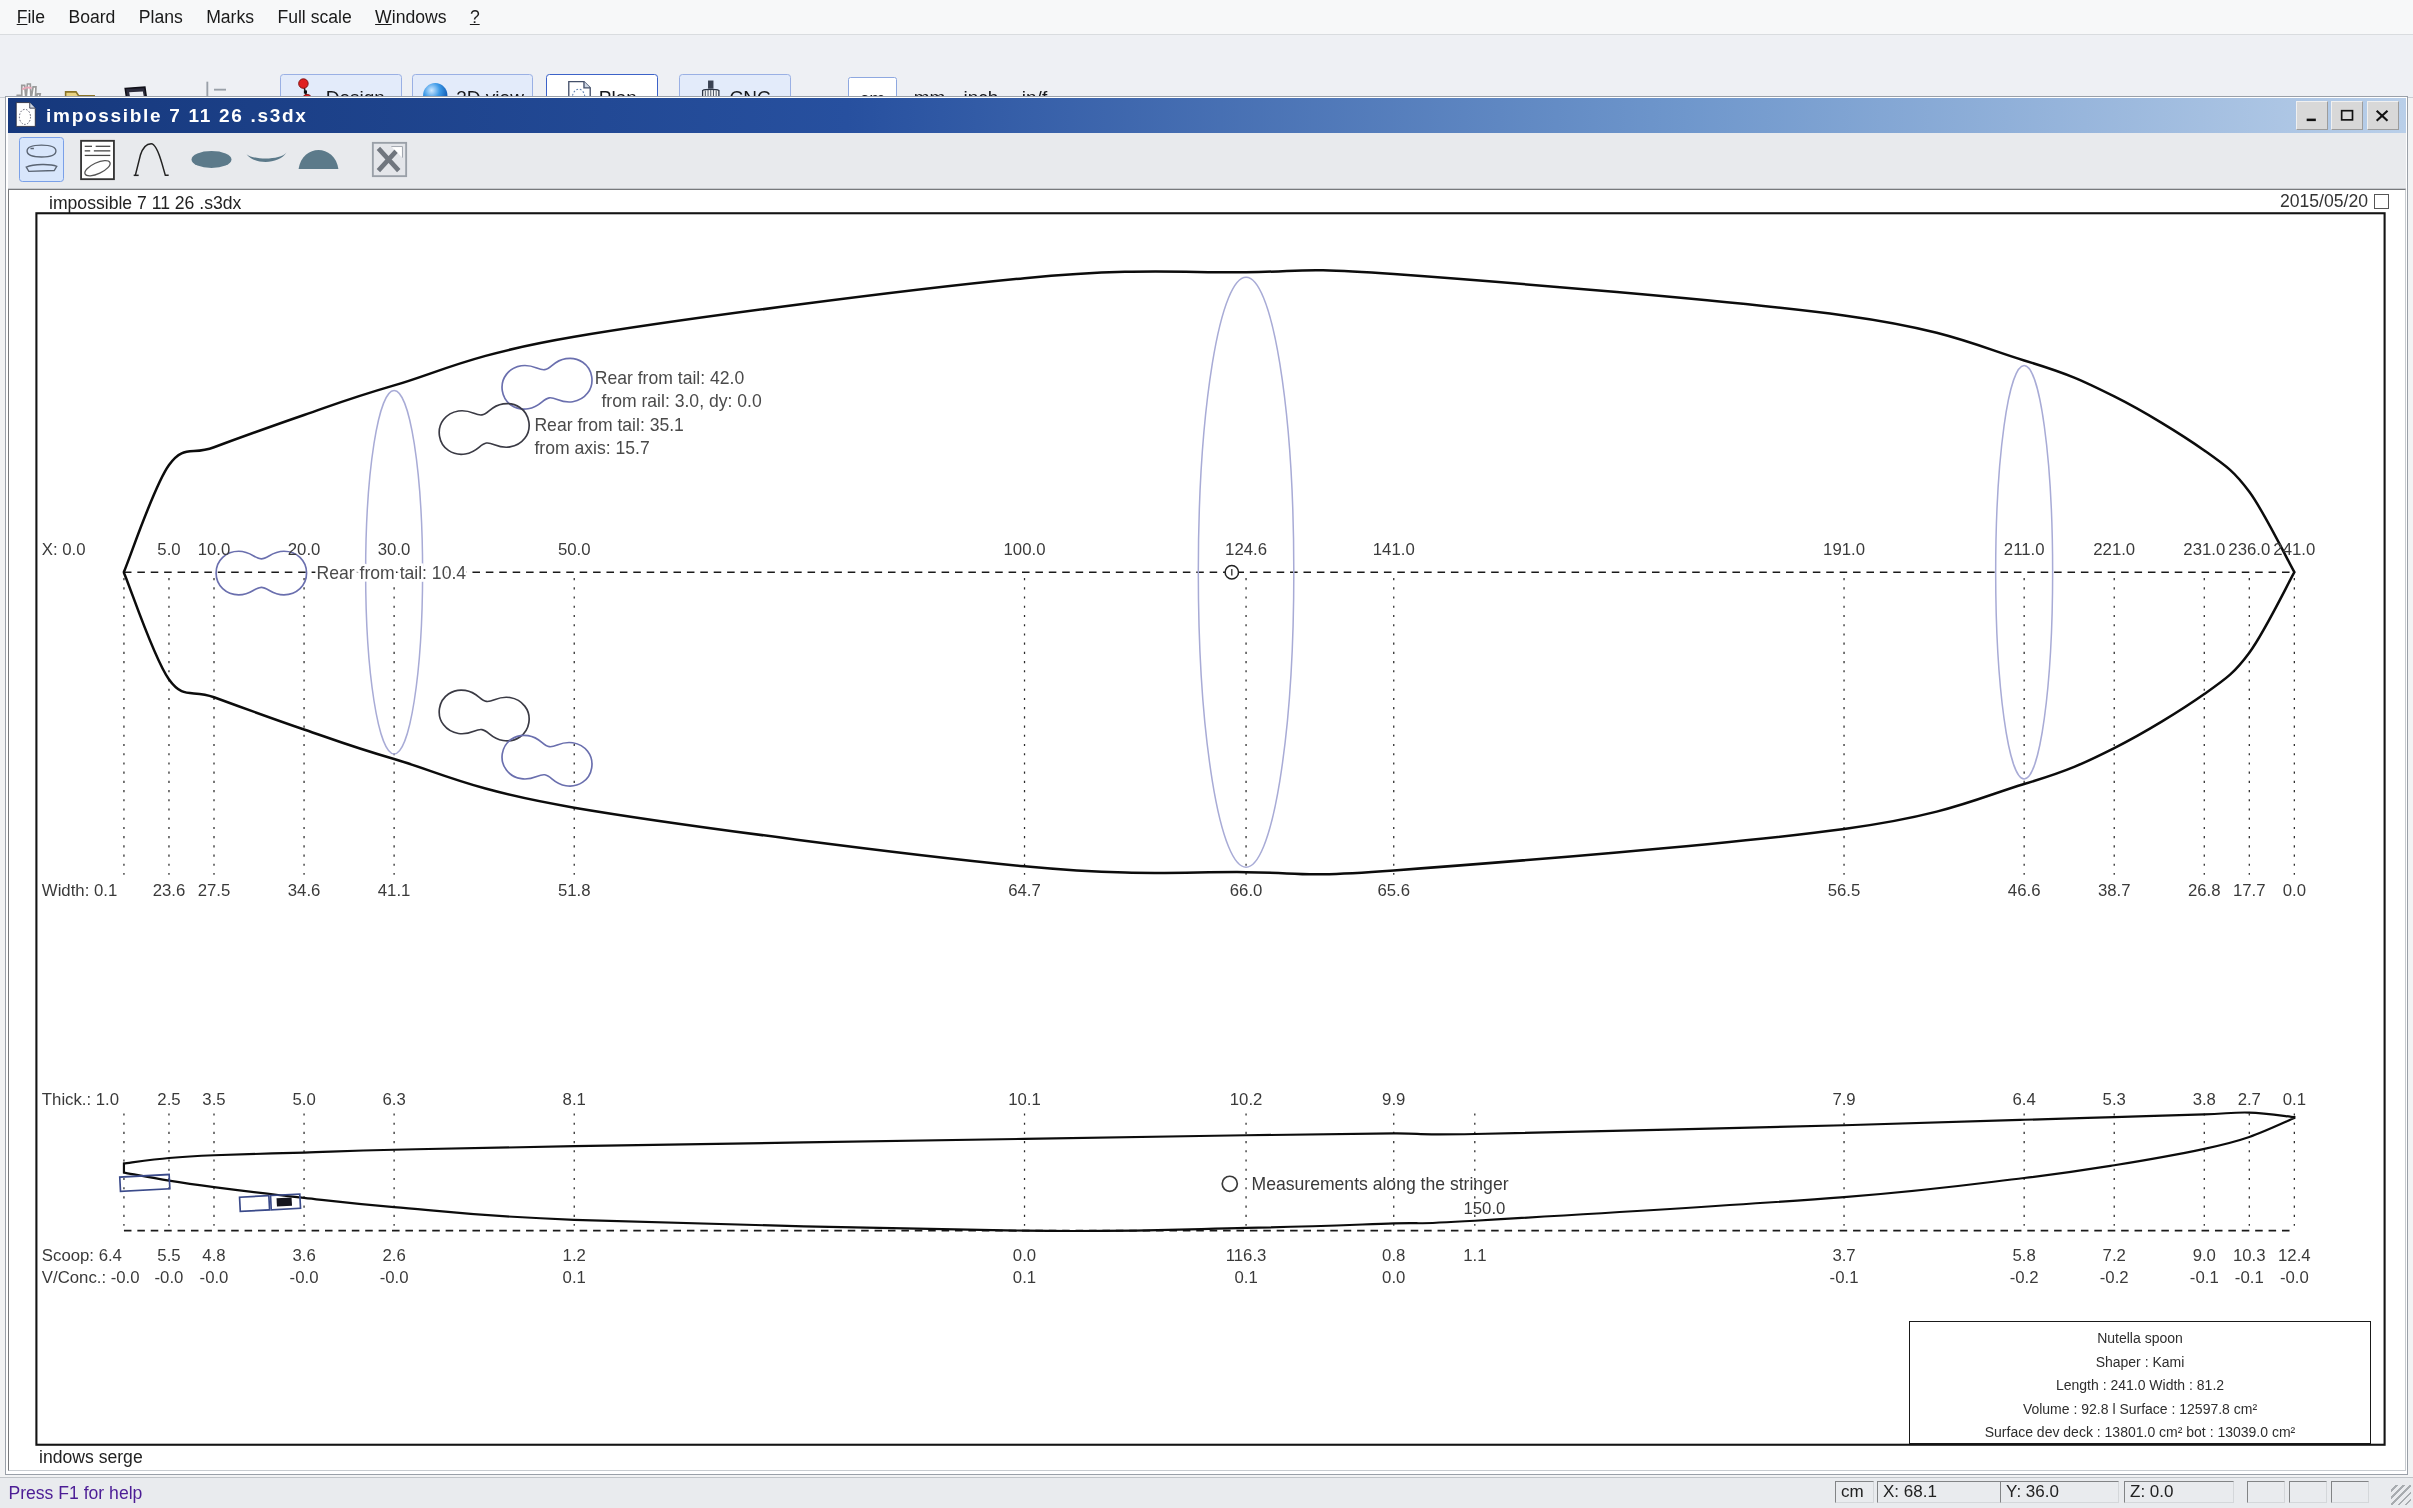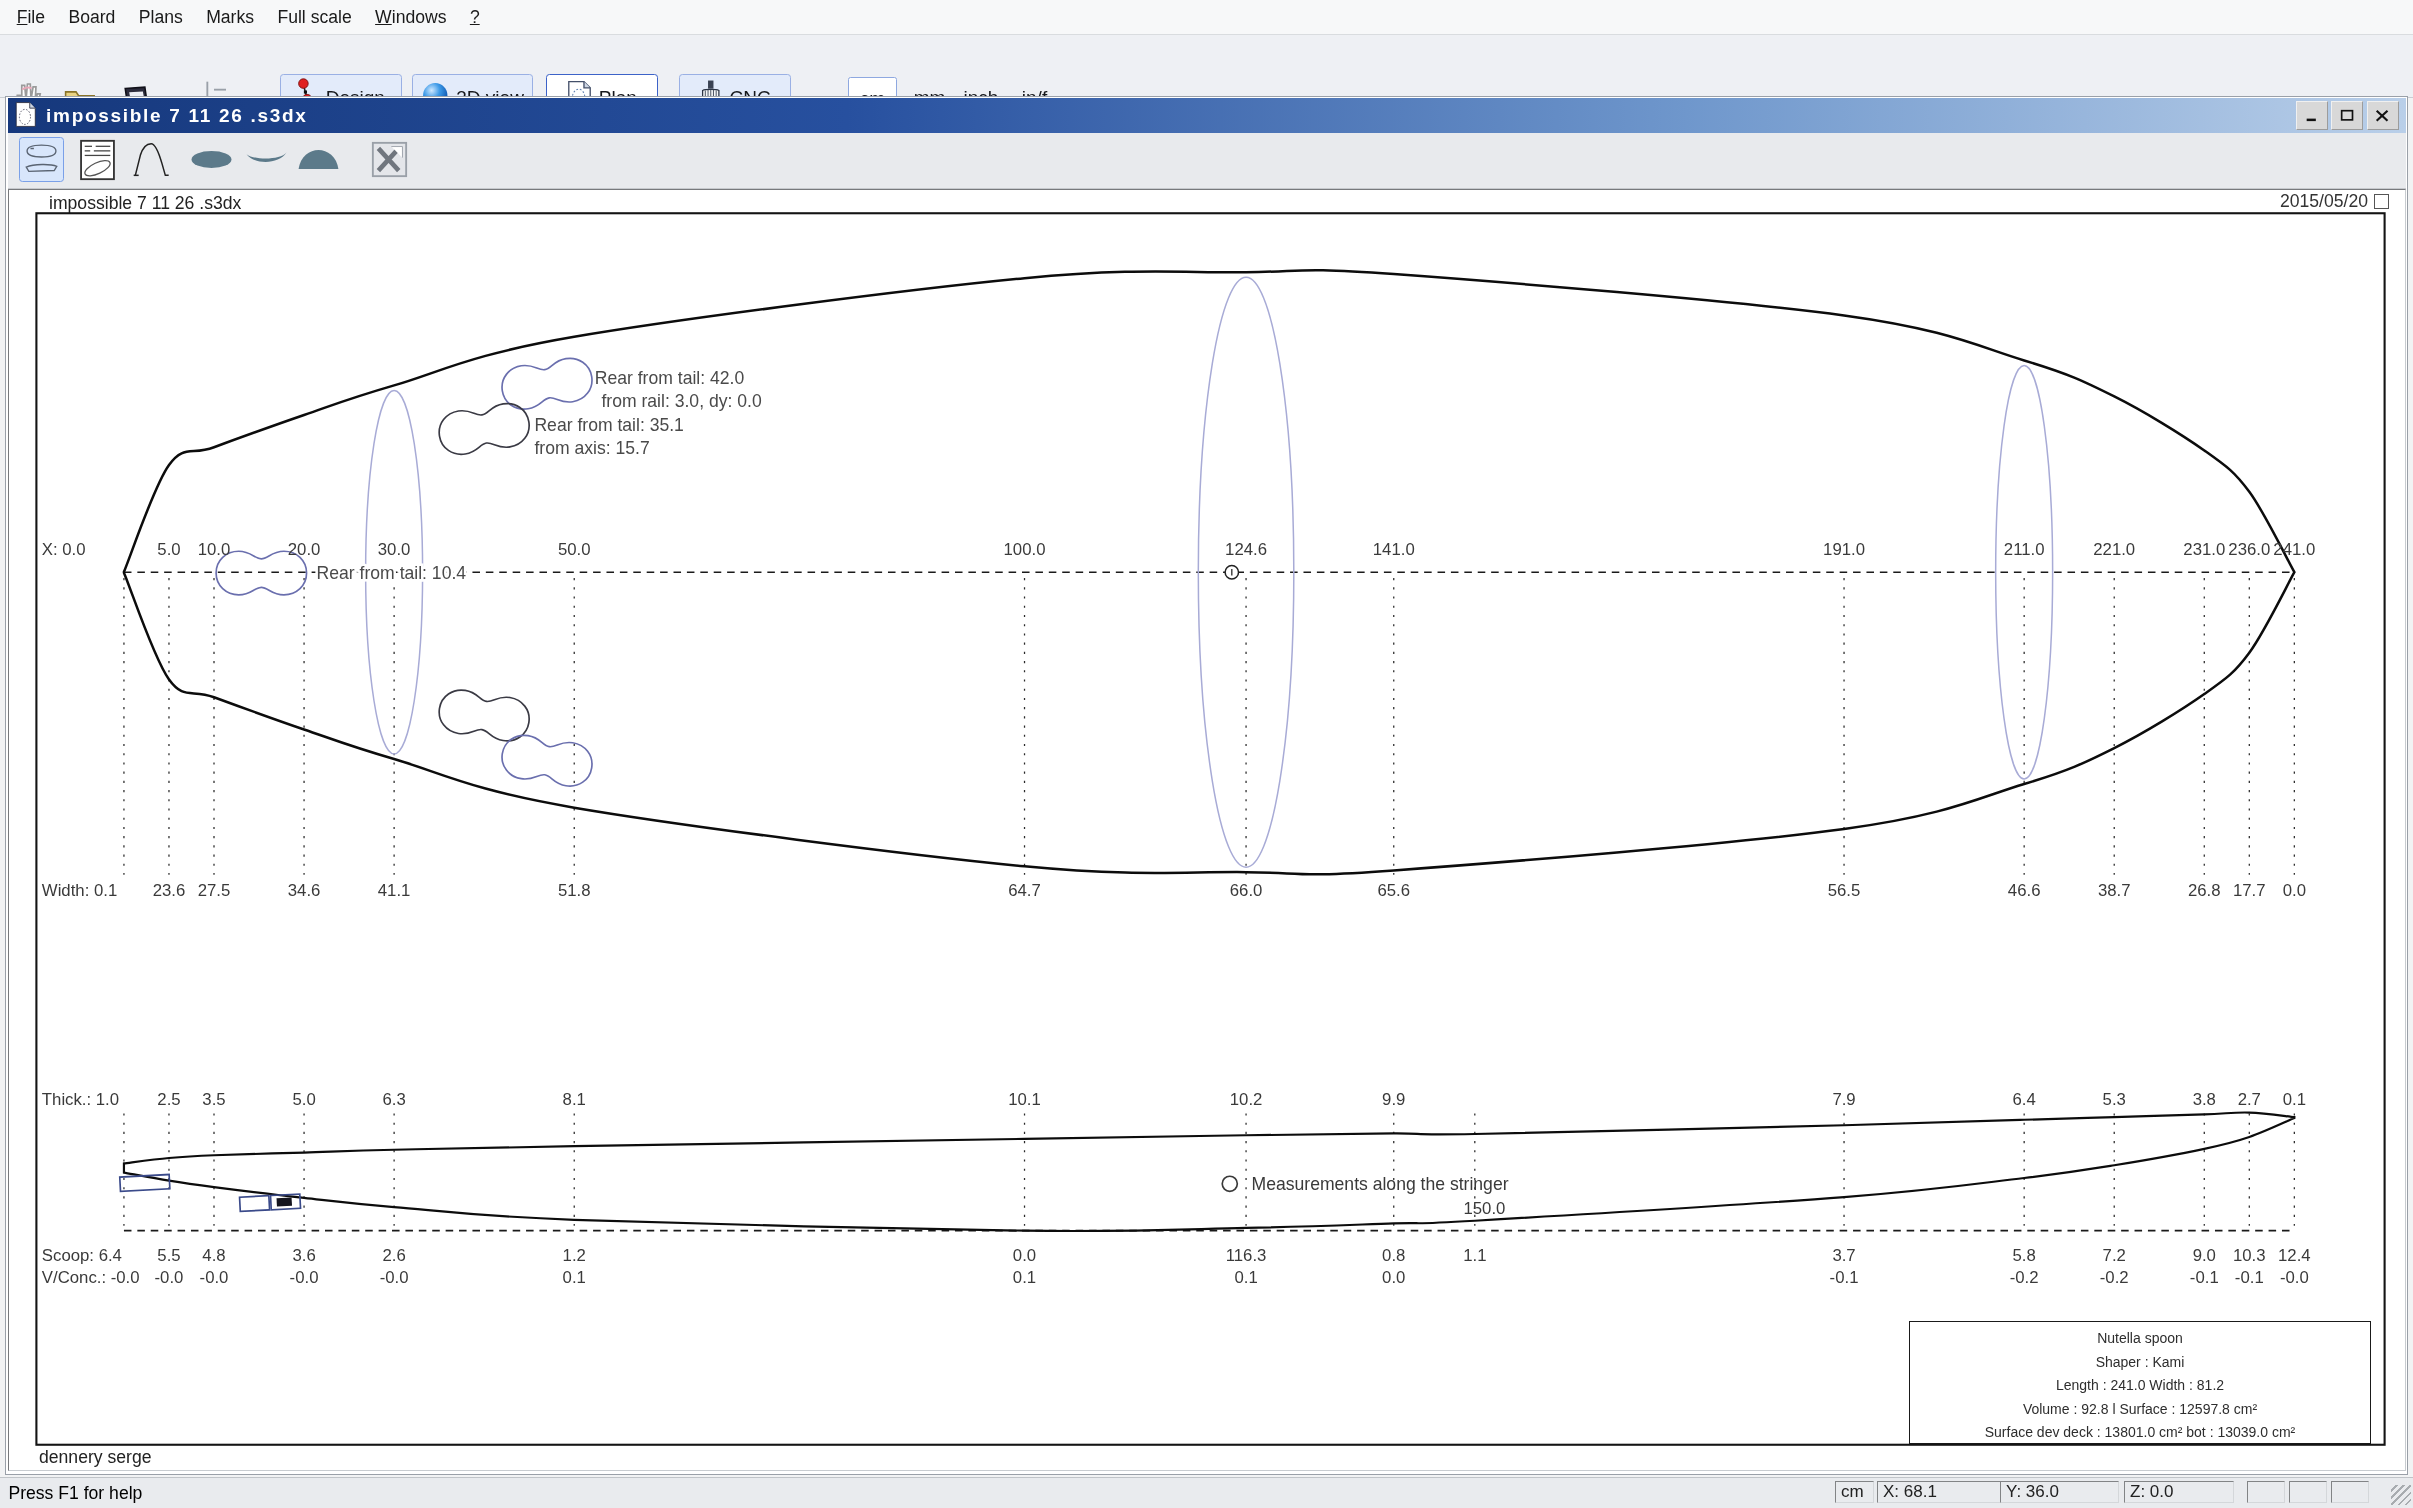--- a/index.html
+++ b/index.html
@@ -27,21 +27,21 @@
   .vicon.selected{background:#d8e6fb;border:1.7px solid #7aa0e8;}
   
   .view{position:absolute;left:7.5px;top:189px;width:2398px;height:1282px;background:#fff;border:1.7px inset #c8ccd0;box-sizing:border-box;}
   .fname{position:absolute;left:49px;top:193px;font-size:17.6px;color:#222;}
   .docdate{position:absolute;left:2263px;top:191px;width:105px;text-align:right;font-size:17.6px;color:#333;}
   .datebox{position:absolute;left:2374px;top:194px;width:13.4px;height:13.4px;border:1.7px solid #555;background:#fff;}
   .signature{position:absolute;left:39px;top:1447px;font-size:17.6px;color:#222;}
   .infobox{position:absolute;left:1909px;top:1321px;width:462px;height:123px;border:1.7px solid #1a1a1a;background:#fff;text-align:center;font-size:14px;color:#2e2e2e;line-height:23.5px;padding-top:5px;box-sizing:border-box;}
   
   .statusbar{position:absolute;left:0;top:1477px;width:2413px;height:31px;background:#e9ebee;border-top:0.8px solid #c0c4c8;}
-  .sb-help{position:absolute;left:8.4px;top:5px;font-size:17.6px;color:#000000;}
+  .sb-help{position:absolute;left:8.4px;top:5px;font-size:17.6px;color:#4c1d95;}
   .sb-cell{position:absolute;top:2.5px;height:22.6px;border:1.7px inset #d4d7da;font-size:17px;color:#222;padding:0.8px 5px;box-sizing:border-box;background:#e9ebee;}
   .grip{position:absolute;right:1.7px;top:6.7px;width:20px;height:20px;
     background:repeating-linear-gradient(135deg,transparent 0 3.4px,#a8acb0 3.4px 5px);}
   svg text{font-family:"Liberation Sans",sans-serif;}
 </style>
 </head>
 <body>
 
 <div class="app">
 
@@ -383,21 +383,21 @@
     </svg>
 
   <div class="infobox">
     <div>Nutella spoon</div>
     <div>Shaper : Kami</div>
     <div>Length : 241.0 Width : 81.2</div>
     <div>Volume : 92.8 l Surface : 12597.8 cm²</div>
     <div>Surface dev deck : 13801.0 cm² bot : 13039.0 cm²</div>
   </div>
 
-  <div class="signature">dennery serge</div>
+  <div class="signature">indows serge</div>
 
   <div class="statusbar">
     <span class="sb-help">Press F1 for help</span>
     <div class="sb-cell" style="left:1835px;width:39px">cm</div>
     <div class="sb-cell" style="left:1877px;width:138px">X: 68.1</div>
     <div class="sb-cell" style="left:2000px;width:119px">Y: 36.0</div>
     <div class="sb-cell" style="left:2124px;width:110px">Z: 0.0</div>
     <div class="sb-cell" style="left:2247px;width:38px"></div>
     <div class="sb-cell" style="left:2289px;width:38px"></div>
     <div class="sb-cell" style="left:2331px;width:38px"></div>

